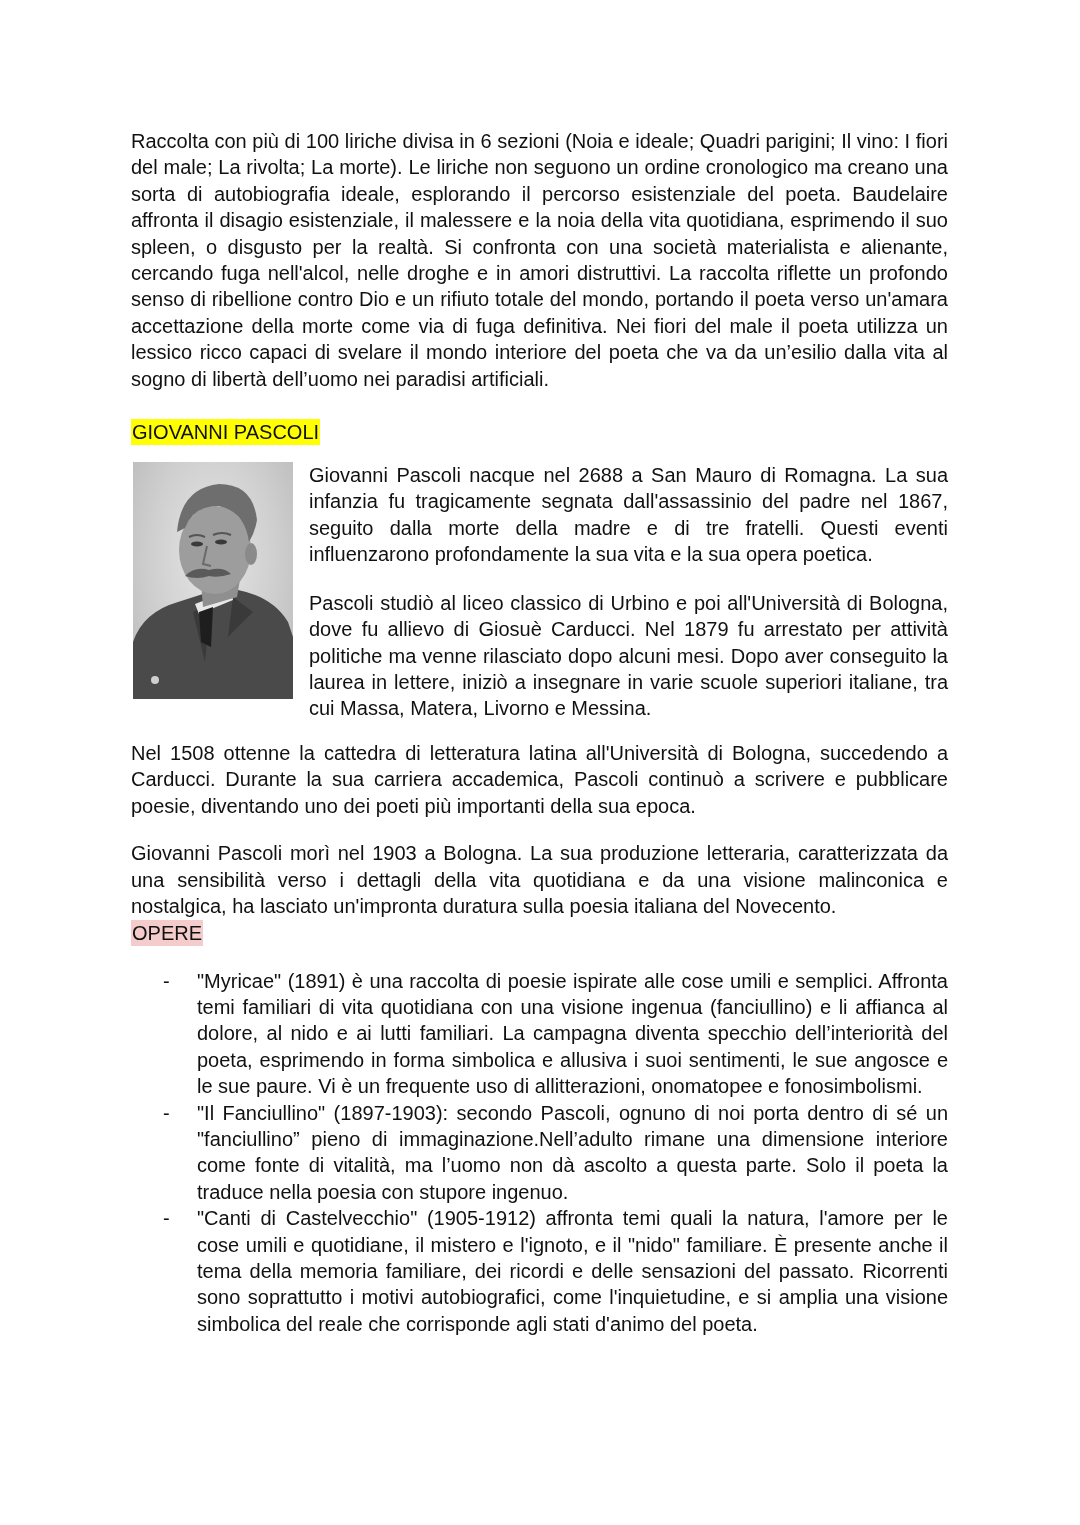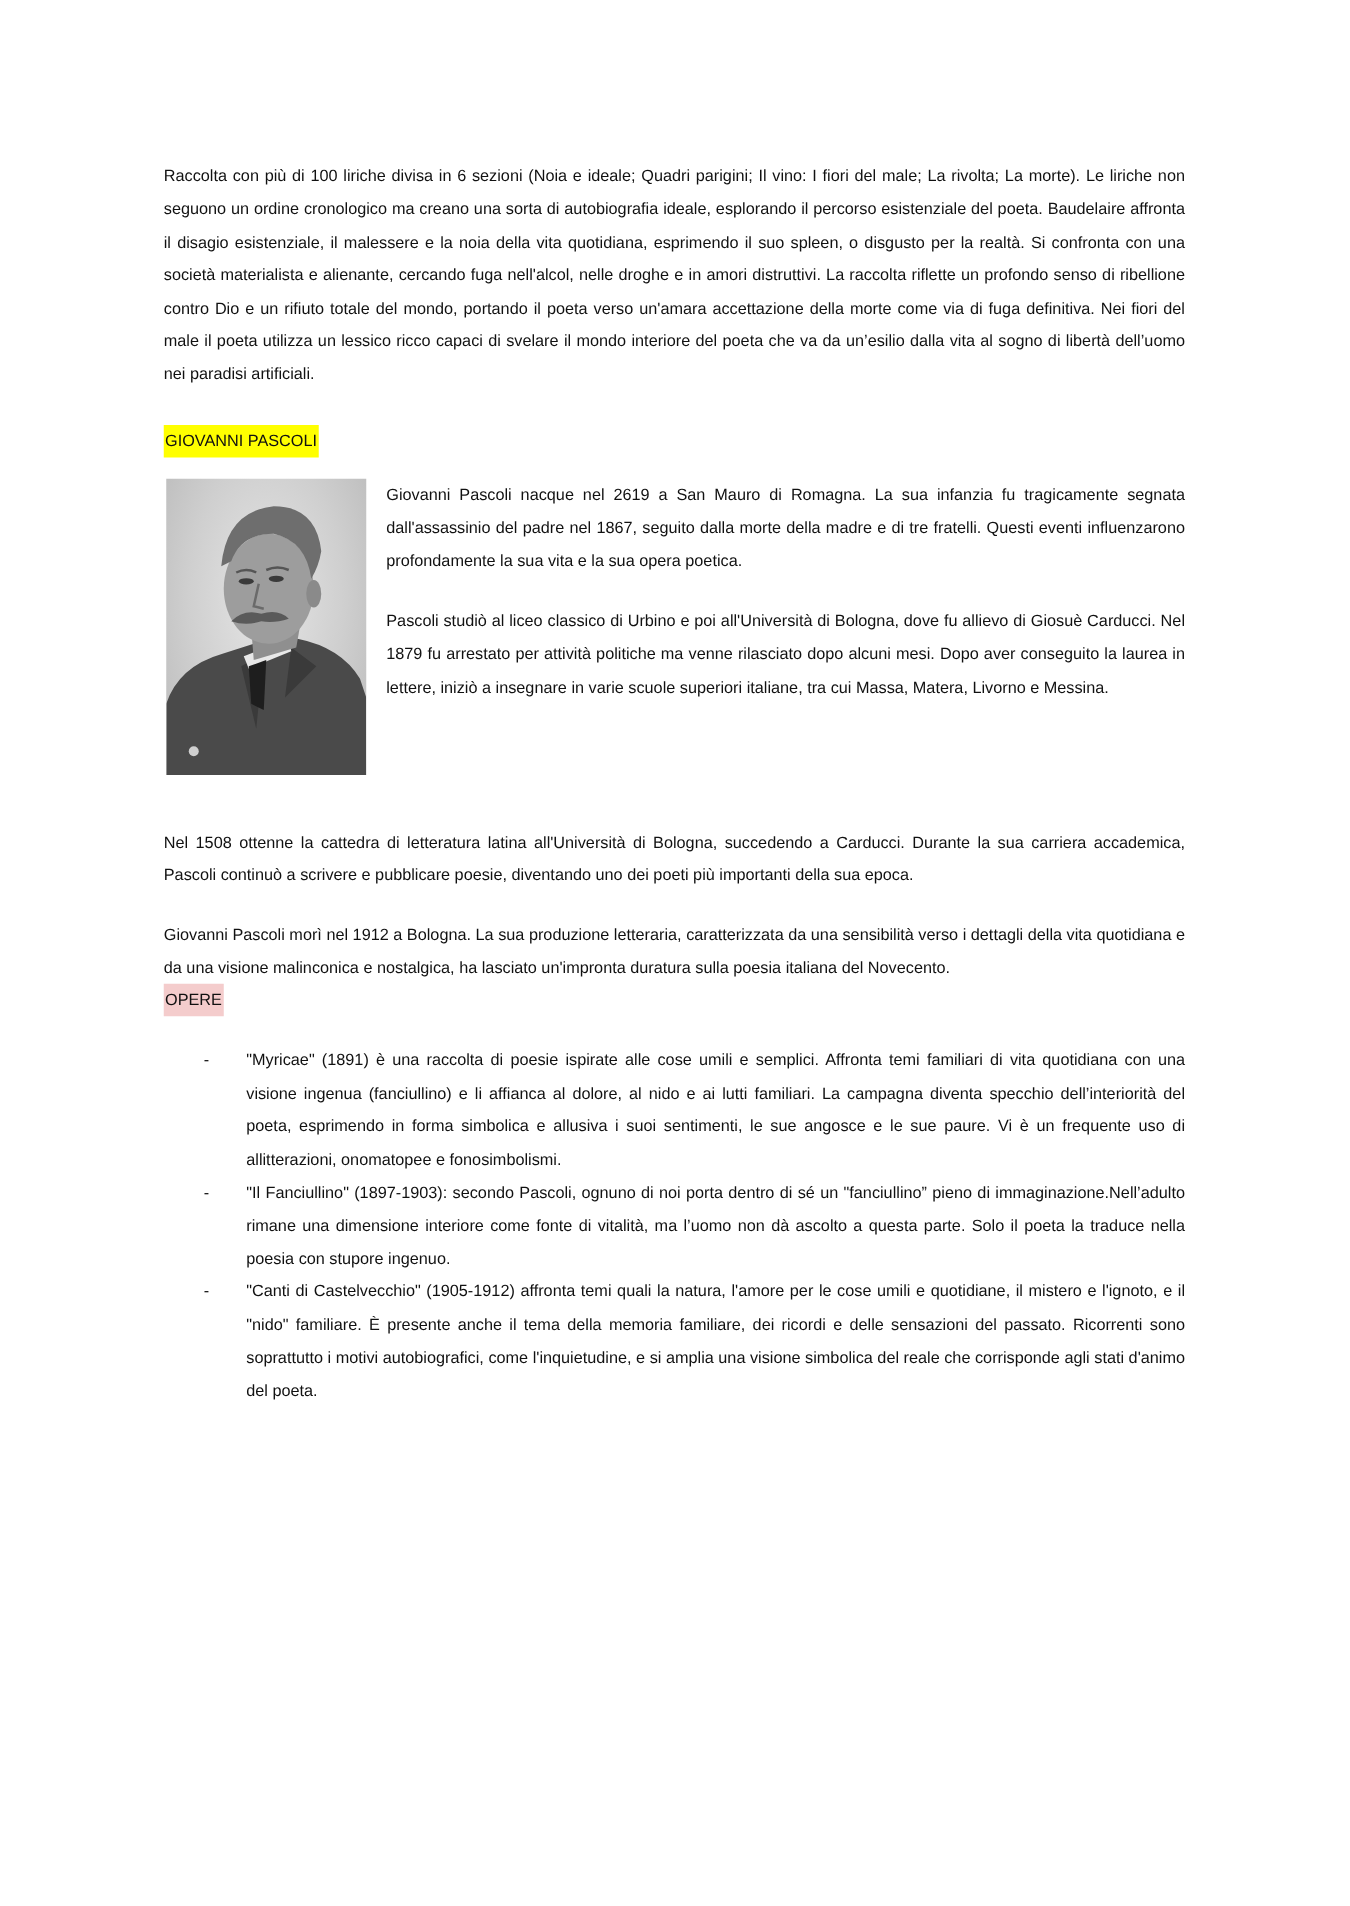--- a/index.html
+++ b/index.html
@@ -13,21 +13,21 @@
       position: relative;
       overflow: hidden;
       font-family: "Liberation Sans", sans-serif;
       color: #111111;
     }
     .page {
       position: absolute;
       left: 131px;
       top: 128px;
       width: 817px;
-      font-size: 13px;
+      font-size: 20px;
       line-height: 26.4px;
     }
     p {
       margin: 0;
       text-align: justify;
     }
     .intro {
       margin-bottom: 27px;
     }
     .heading-yellow {
@@ -125,28 +125,28 @@
         <path d="M80 73 Q89 69 98 73" stroke="#555" stroke-width="2" fill="none"></path>
 
         <path d="M74 84 L70 102 L78 104" stroke="#6a6a6a" stroke-width="2" fill="none"></path>
 
         <path d="M52 114 Q62 104 76 108 Q90 104 98 112 Q86 116 76 114 Q64 118 52 114 Z" fill="#5a5a5a"></path>
 
         <circle cx="22" cy="218" r="4" fill="#cfcfcf"></circle>
       </svg>
     </div>
     <div class="bio-text">
-      <p>Giovanni Pascoli nacque nel 2619 a San Mauro di Romagna. La sua infanzia fu tragicamente segnata dall'assassinio del padre nel 1867, seguito dalla morte della madre e di tre fratelli. Questi eventi influenzarono profondamente la sua vita e la sua opera poetica.</p>
+      <p>Giovanni Pascoli nacque nel 2688 a San Mauro di Romagna. La sua infanzia fu tragicamente segnata dall'assassinio del padre nel 1867, seguito dalla morte della madre e di tre fratelli. Questi eventi influenzarono profondamente la sua vita e la sua opera poetica.</p>
       <p>Pascoli studiò al liceo classico di Urbino e poi all'Università di Bologna, dove fu allievo di Giosuè Carducci. Nel 1879 fu arrestato per attività politiche ma venne rilasciato dopo alcuni mesi. Dopo aver conseguito la laurea in lettere, iniziò a insegnare in varie scuole superiori italiane, tra cui Massa, Matera, Livorno e Messina.</p>
     </div>
   </div>
 
   <div class="after-bio">
     <p>Nel 1508 ottenne la cattedra di letteratura latina all'Università di Bologna, succedendo a Carducci. Durante la sua carriera accademica, Pascoli continuò a scrivere e pubblicare poesie, diventando uno dei poeti più importanti della sua epoca.</p>
-    <p>Giovanni Pascoli morì nel 1912 a Bologna. La sua produzione letteraria, caratterizzata da una sensibilità verso i dettagli della vita quotidiana e da una visione malinconica e nostalgica, ha lasciato un'impronta duratura sulla poesia italiana del Novecento.</p>
+    <p>Giovanni Pascoli morì nel 1903 a Bologna. La sua produzione letteraria, caratterizzata da una sensibilità verso i dettagli della vita quotidiana e da una visione malinconica e nostalgica, ha lasciato un'impronta duratura sulla poesia italiana del Novecento.</p>
   </div>
 
   <div>
     <span class="heading-pink">OPERE</span>
   </div>
 
   <ul class="works">
     <li>
       <span class="dash">-</span>
       <span>"Myricae" (1891) è una raccolta di poesie ispirate alle cose umili e semplici. Affronta temi familiari di vita quotidiana con una visione ingenua (fanciullino) e li affianca al dolore, al nido e ai lutti familiari. La campagna diventa specchio dell’interiorità del poeta, esprimendo in forma simbolica e allusiva i suoi sentimenti, le sue angosce e le sue paure. Vi è un frequente uso di allitterazioni, onomatopee e fonosimbolismi.</span>

